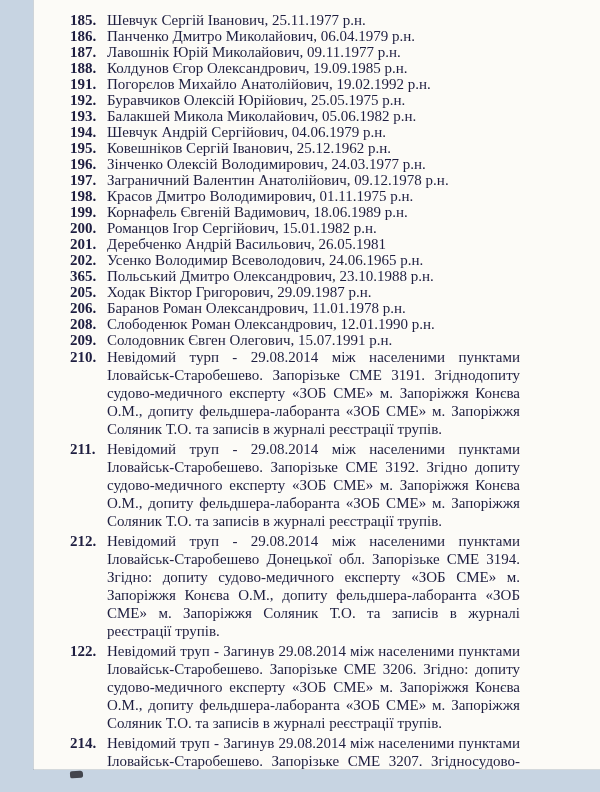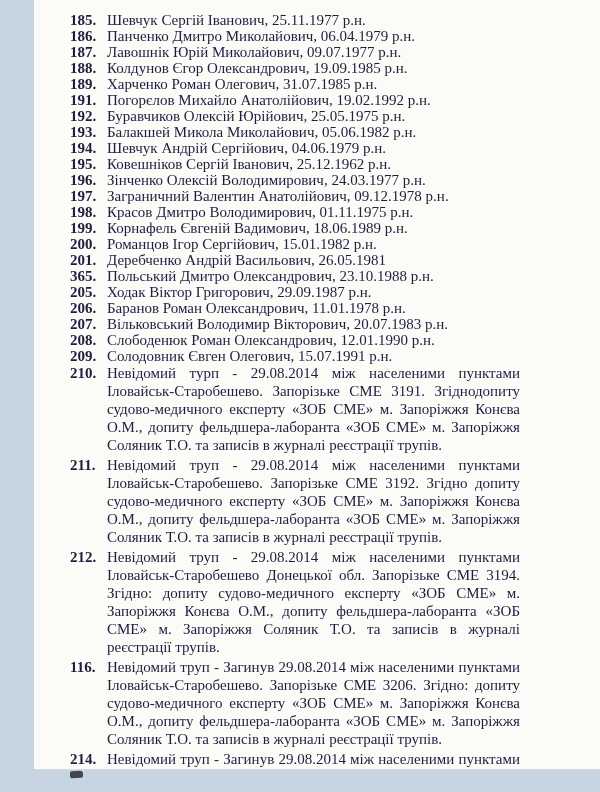--- a/index.html
+++ b/index.html
@@ -67,44 +67,43 @@
 </style>
 </head>
 <body>
 
 <div class="scan-bg">
   <div class="page">
     <div class="content">
       <div class="people">
           <div class="entry"><span class="num">185.</span><span class="txt">Шевчук Сергій Іванович, 25.11.1977 р.н.</span></div>
           <div class="entry"><span class="num">186.</span><span class="txt">Панченко Дмитро Миколайович, 06.04.1979 р.н.</span></div>
-          <div class="entry"><span class="num">187.</span><span class="txt">Лавошнік Юрій Миколайович, 09.07.1977 р.н.</span></div>
+          <div class="entry"><span class="num">187.</span><span class="txt">Лавошнік Юрій Миколайович, 09.11.1977 р.н.</span></div>
           <div class="entry"><span class="num">188.</span><span class="txt">Колдунов Єгор Олександрович, 19.09.1985 р.н.</span></div>
-          <div class="entry"><span class="num">189.</span><span class="txt">Харченко Роман Олегович, 31.07.1985 р.н.</span></div>
           <div class="entry"><span class="num">191.</span><span class="txt">Погорєлов Михайло Анатолійович, 19.02.1992 р.н.</span></div>
           <div class="entry"><span class="num">192.</span><span class="txt">Буравчиков Олексій Юрійович, 25.05.1975 р.н.</span></div>
           <div class="entry"><span class="num">193.</span><span class="txt">Балакшей Микола Миколайович, 05.06.1982 р.н.</span></div>
           <div class="entry"><span class="num">194.</span><span class="txt">Шевчук Андрій Сергійович, 04.06.1979 р.н.</span></div>
           <div class="entry"><span class="num">195.</span><span class="txt">Ковешніков Сергій Іванович, 25.12.1962 р.н.</span></div>
           <div class="entry"><span class="num">196.</span><span class="txt">Зінченко Олексій Володимирович, 24.03.1977 р.н.</span></div>
           <div class="entry"><span class="num">197.</span><span class="txt">Заграничний Валентин Анатолійович, 09.12.1978 р.н.</span></div>
           <div class="entry"><span class="num">198.</span><span class="txt">Красов Дмитро Володимирович, 01.11.1975 р.н.</span></div>
           <div class="entry"><span class="num">199.</span><span class="txt">Корнафель Євгеній Вадимович, 18.06.1989 р.н.</span></div>
           <div class="entry"><span class="num">200.</span><span class="txt">Романцов Ігор Сергійович, 15.01.1982 р.н.</span></div>
           <div class="entry"><span class="num">201.</span><span class="txt">Деребченко Андрій Васильович, 26.05.1981</span></div>
+          <div class="entry"><span class="num">202.</span><span class="txt">Усенко Володимир Всеволодович, 24.06.1965 р.н.</span></div>
           <div class="entry"><span class="num">365.</span><span class="txt">Польський Дмитро Олександрович, 23.10.1988 р.н.</span></div>
           <div class="entry"><span class="num">205.</span><span class="txt">Ходак Віктор Григорович, 29.09.1987 р.н.</span></div>
           <div class="entry"><span class="num">206.</span><span class="txt">Баранов Роман Олександрович, 11.01.1978 р.н.</span></div>
-          <div class="entry"><span class="num">207.</span><span class="txt">Вільковський Володимир Вікторович, 20.07.1983 р.н.</span></div>
           <div class="entry"><span class="num">208.</span><span class="txt">Слободенюк Роман Олександрович, 12.01.1990 р.н.</span></div>
           <div class="entry"><span class="num">209.</span><span class="txt">Солодовник Євген Олегович, 15.07.1991 р.н.</span></div>
         </div>
       <div class="paras">
           <div class="entry"><span class="num">210.</span><span class="txt">Невідомий турп - 29.08.2014 між населеними пунктами Іловайськ-Старобешево. Запорізьке СМЕ 3191. Згіднодопиту судово-медичного експерту «ЗОБ СМЕ» м. Запоріжжя Конєва О.М., допиту фельдшера-лаборанта «ЗОБ СМЕ» м. Запоріжжя Соляник Т.О. та записів в журналі реєстрації трупів.</span></div>
           <div class="entry"><span class="num">211.</span><span class="txt">Невідомий труп - 29.08.2014 між населеними пунктами Іловайськ-Старобешево. Запорізьке СМЕ 3192. Згідно допиту судово-медичного експерту «ЗОБ СМЕ» м. Запоріжжя Конєва О.М., допиту фельдшера-лаборанта «ЗОБ СМЕ» м. Запоріжжя Соляник Т.О. та записів в журналі реєстрації трупів.</span></div>
           <div class="entry"><span class="num">212.</span><span class="txt">Невідомий труп - 29.08.2014 між населеними пунктами Іловайськ-Старобешево Донецької обл. Запорізьке СМЕ 3194.  Згідно: допиту судово-медичного експерту «ЗОБ СМЕ» м. Запоріжжя Конєва О.М., допиту фельдшера-лаборанта «ЗОБ СМЕ» м. Запоріжжя Соляник Т.О. та записів в журналі реєстрації трупів.</span></div>
-          <div class="entry"><span class="num">116.</span><span class="txt">Невідомий труп - Загинув 29.08.2014 між населеними пунктами Іловайськ-Старобешево. Запорізьке СМЕ 3206. Згідно: допиту судово-медичного експерту «ЗОБ СМЕ» м. Запоріжжя Конєва О.М., допиту фельдшера-лаборанта «ЗОБ СМЕ» м. Запоріжжя Соляник Т.О. та записів в журналі реєстрації трупів.</span></div>
+          <div class="entry"><span class="num">122.</span><span class="txt">Невідомий труп - Загинув 29.08.2014 між населеними пунктами Іловайськ-Старобешево. Запорізьке СМЕ 3206. Згідно: допиту судово-медичного експерту «ЗОБ СМЕ» м. Запоріжжя Конєва О.М., допиту фельдшера-лаборанта «ЗОБ СМЕ» м. Запоріжжя Соляник Т.О. та записів в журналі реєстрації трупів.</span></div>
           <div class="entry"><span class="num">214.</span><span class="txt">Невідомий труп - Загинув 29.08.2014 між населеними пунктами Іловайськ-Старобешево. Запорізьке СМЕ 3207. Згідносудово-медичного</span></div>
         </div>
     </div>
   </div>
   <div class="artifact"></div>
 </div>
 
 </body></html>

